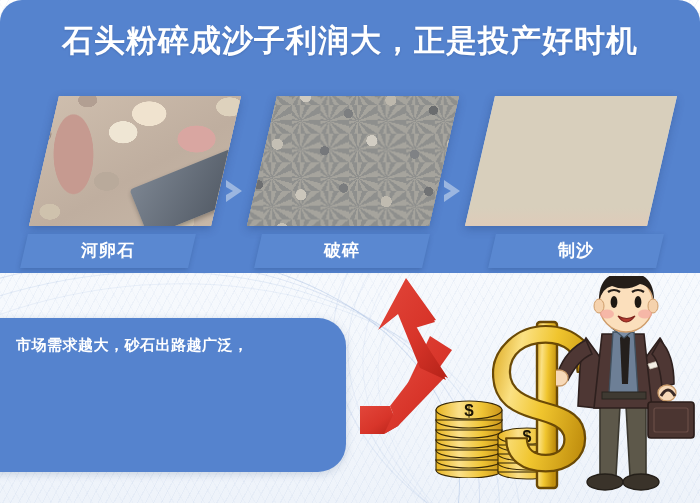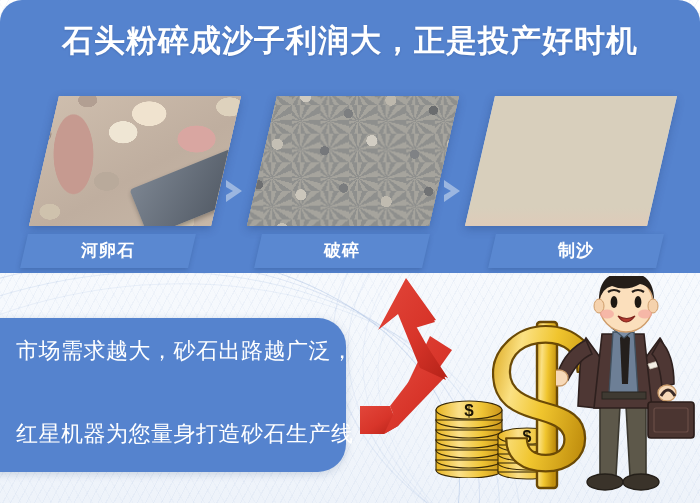--- a/index.html
+++ b/index.html
@@ -188,22 +188,22 @@
   
   #message-panel{
     position:absolute;left:-26px;top:318px;
     width:372px;height:154px;
     background:#5583ce;
     border-radius:0 28px 28px 0;
     box-shadow:0 2px 8px rgba(30,60,110,.18);
   }
   #message-panel .line{
     color:#ffffff;
-    font-size:22px;
-    font-weight:400;
+    font-size:15px;
+    font-weight:700;
     letter-spacing:.5px;
     white-space:nowrap;
   }
   #msg-1{position:absolute;left:42px;top:18px;}
   #msg-2{position:absolute;left:42px;top:52px;}
   #msg-3{position:absolute;left:42px;top:101px;}
 
   
   #growth-arrow{position:absolute;left:360px;top:276px;width:170px;height:160px;}
 
@@ -404,16 +404,15 @@
 
       <ellipse cx="51" cy="38" rx="7" ry="4.5" fill="#f4a9a0" opacity=".75"></ellipse>
       <ellipse cx="89" cy="38" rx="7" ry="4.5" fill="#f4a9a0" opacity=".75"></ellipse>
 
       <path d="M62,40 q8,12 17,0 q-8,5 -17,0 z" fill="#b2392f" stroke="#7d241c" stroke-width="1.2"></path>
     </svg>
   </div>
 
   <div id="message-panel">
     <div class="line" id="msg-1">市场需求越大，砂石出路越广泛，</div>
-    <div class="line" id="msg-3">红星机器为您量身打造砂石生产线</div>
   </div>
 
 </div>
 
 </body></html>

